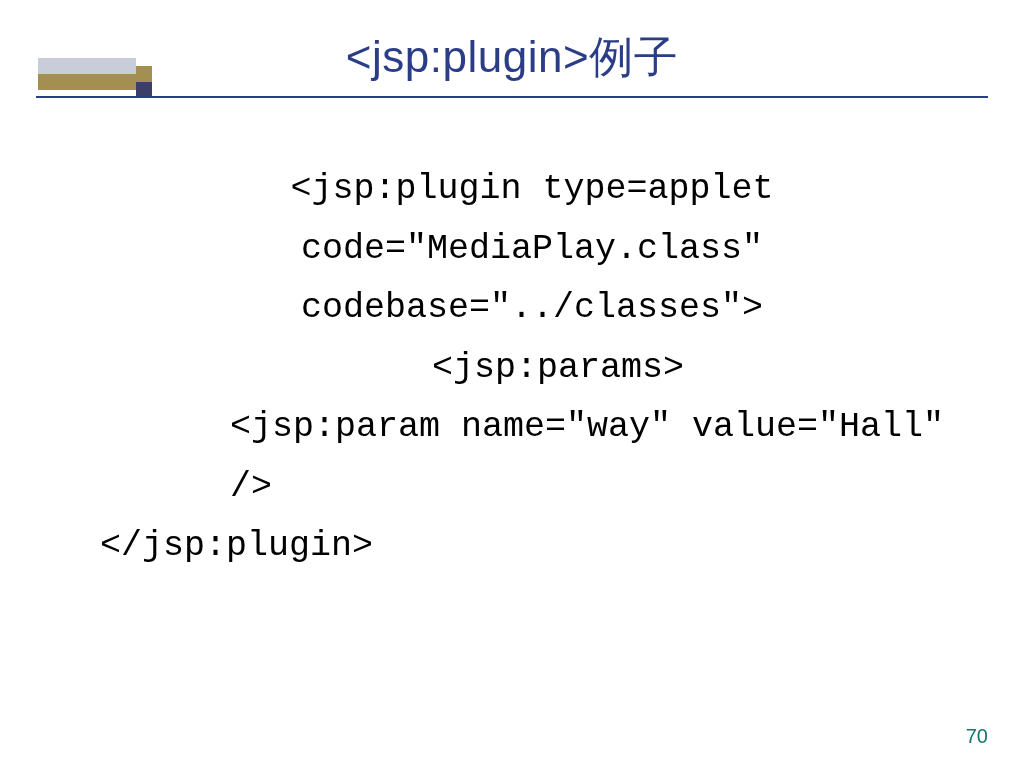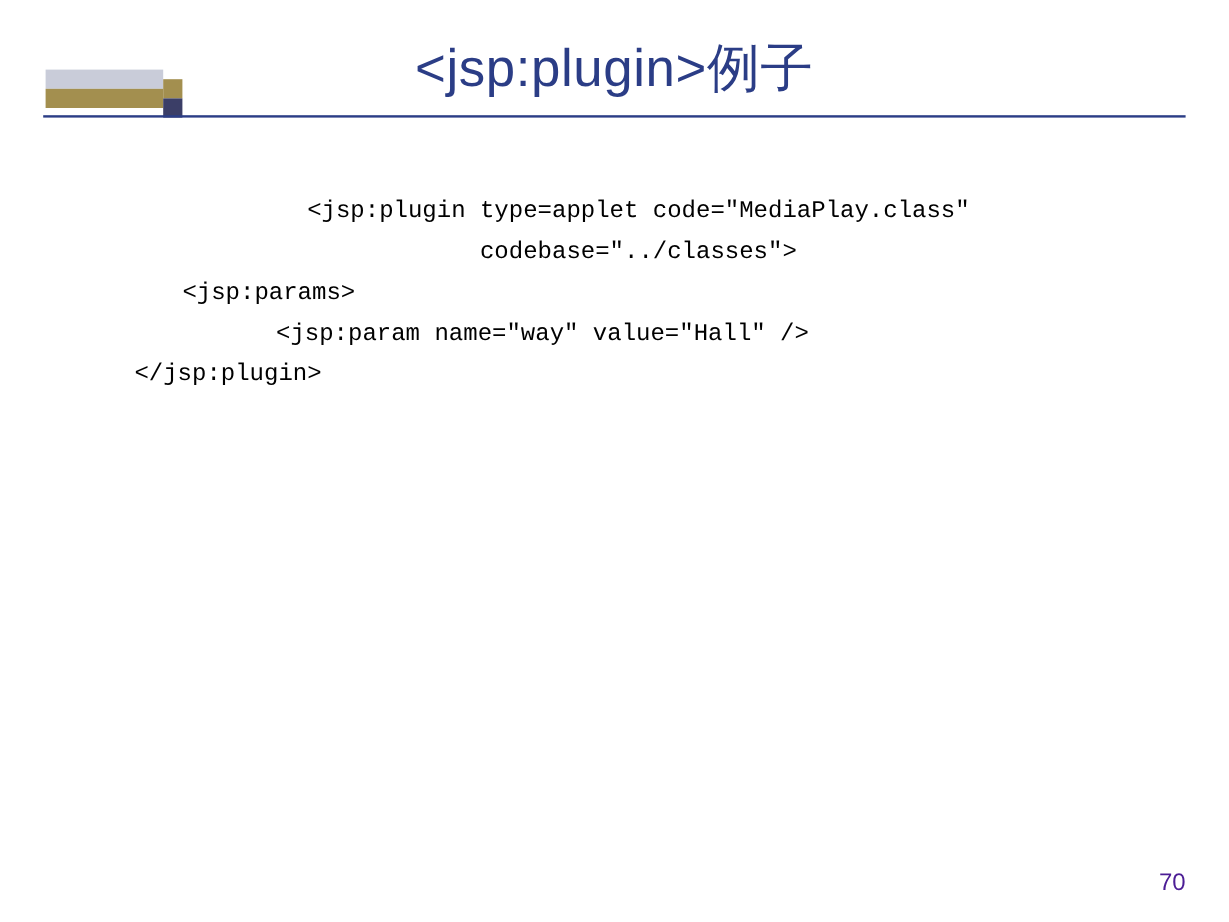--- a/index.html
+++ b/index.html
@@ -84,35 +84,35 @@
     top: 160px;
     left: 100px;
     right: 60px;
     font-family: "SimSun", "Courier New", monospace;
     font-size: 30px;
     line-height: 1.7;
     color: #000;
   }
   .mono {
     font-family: "Courier New", Courier, monospace;
-    font-size: 20px;
+    font-size: 35px;
   }
   .line-center {
     text-align: center;
   }
-  .l2 { margin-left: 52px; }
+  .l2 { margin-left: 52px; text-align: center; }
   .l3 { margin-left: 130px; }
-  .l1b { margin-left: 12px; }
+  .l1b { margin-left: 0; }
   .pagenum {
     position: absolute;
     right: 36px;
     bottom: 20px;
     font-family: Arial, sans-serif;
     font-size: 20px;
-    color: #4c1d95;
+    color: #0f766e;
   }
 </style>
 </head>
 <body>
 
 <div class="slide">
 
   <div class="decoration">
     <div class="dec-grey"></div>
     <div class="dec-gold-big"></div>

